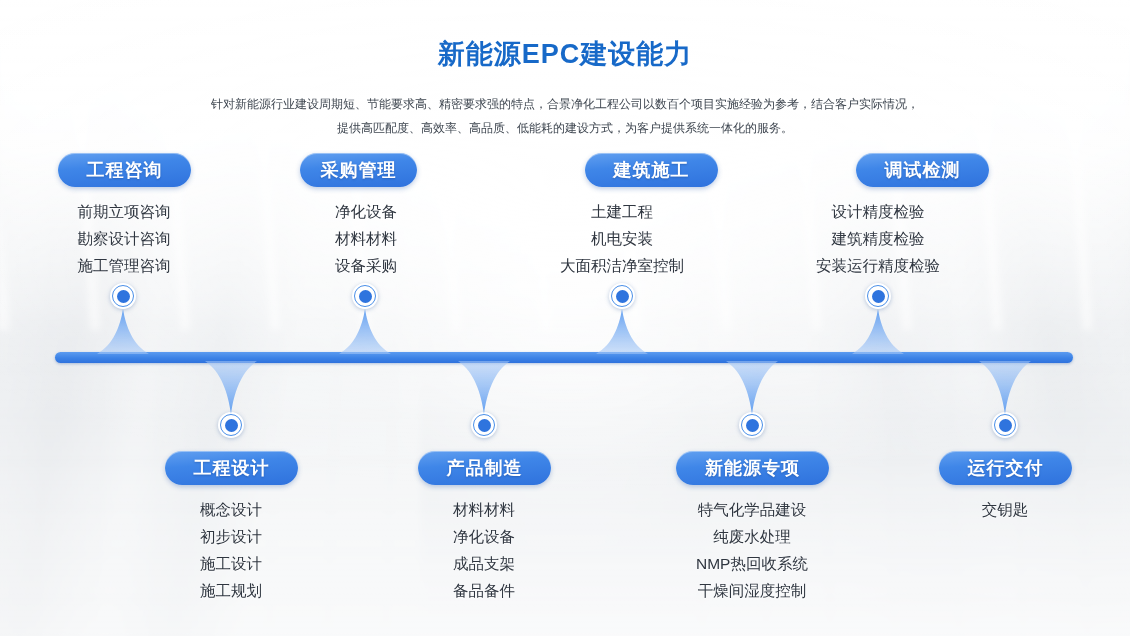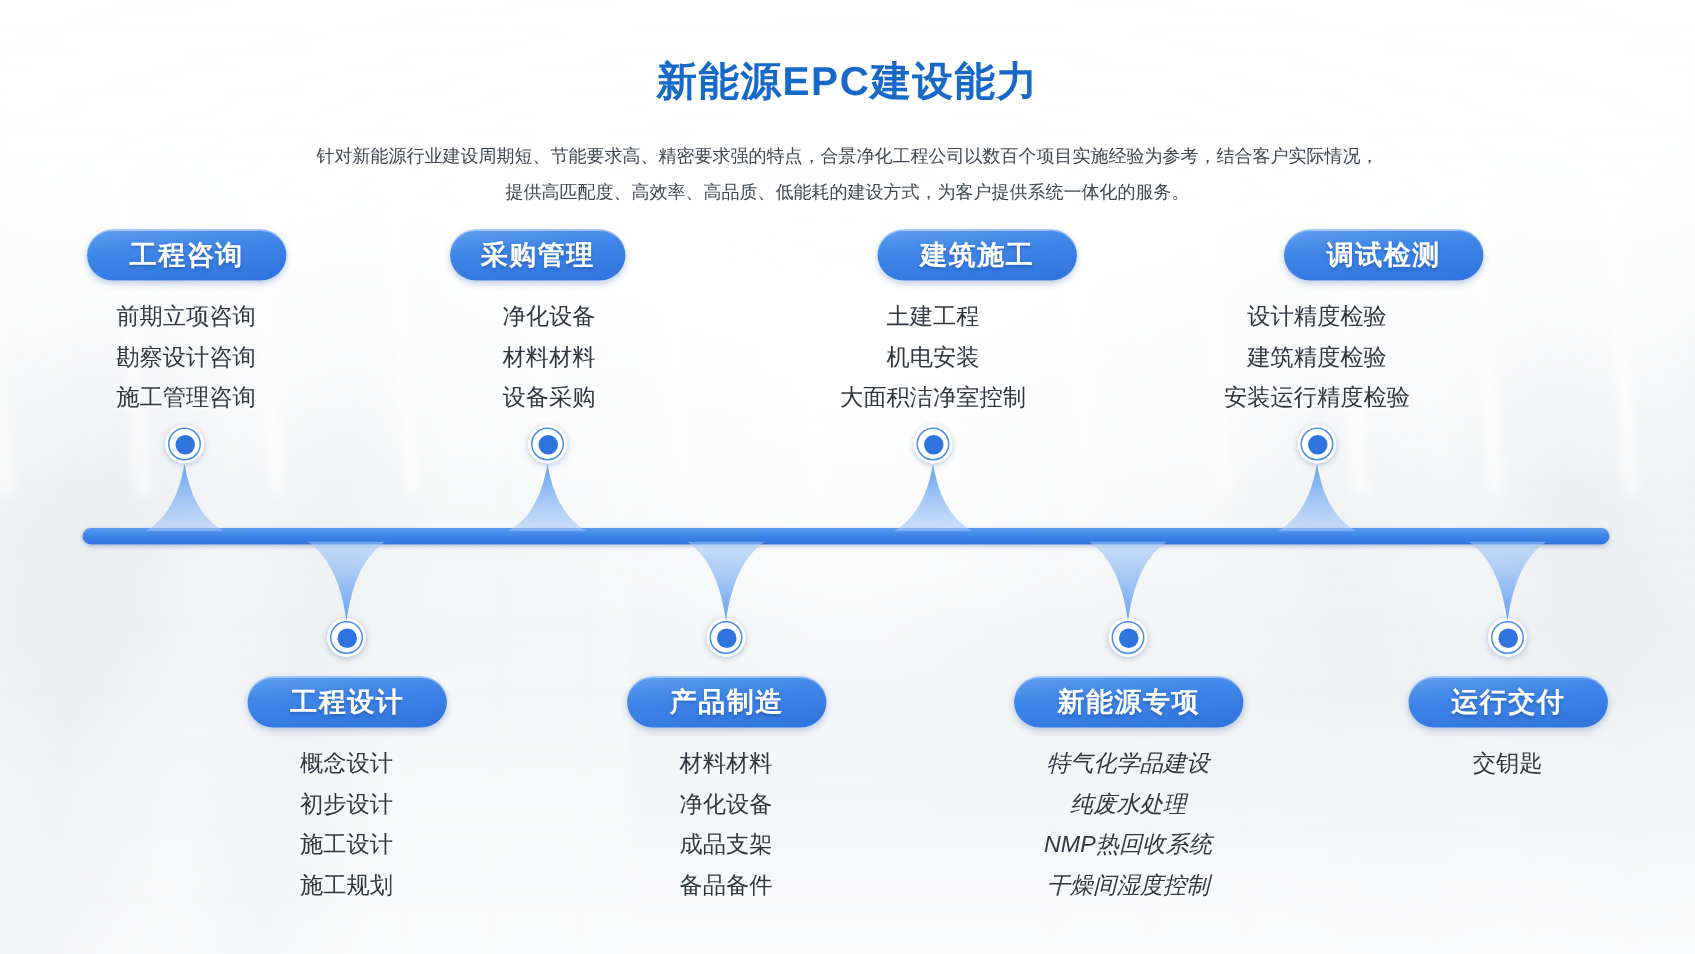--- a/index.html
+++ b/index.html
@@ -335,21 +335,21 @@
             <defs>
               <linearGradient id="g0" x1="0" y1="0" x2="0" y2="1">
                 <stop offset="0%" stop-color="#a8c9f6" stop-opacity="0.55"></stop>
                 <stop offset="100%" stop-color="#5b9bf0" stop-opacity="0.95"></stop>
               </linearGradient>
             </defs>
             <path d="M0,0 L52,0 C35.5,14 29,40 26,66 C23,40 16.5,14 0,0 Z" fill="url(#g0)"></path>
           </svg>
         </div>
         <div class="pill" style="left: 676px; width: 153px; top: 451px;">新能源专项</div>
-        <div class="item-list" style="left: 642px; width: 220px; top: 496px; font-style: italic;">
+        <div class="item-list" style="left: 642px; width: 220px; top: 496px;">
           <div>特气化学品建设</div>
           <div>纯废水处理</div>
           <div>NMP热回收系统</div>
           <div>干燥间湿度控制</div>
         </div>
         <div class="node" style="left: 739px; top: 412px;"></div>
         <div class="funnel" style="left: 726px; top: 361px; height: 53px;">
           <svg viewBox="0 0 52 66" preserveAspectRatio="none">
             <defs>
               <linearGradient id="g0" x1="0" y1="0" x2="0" y2="1">

